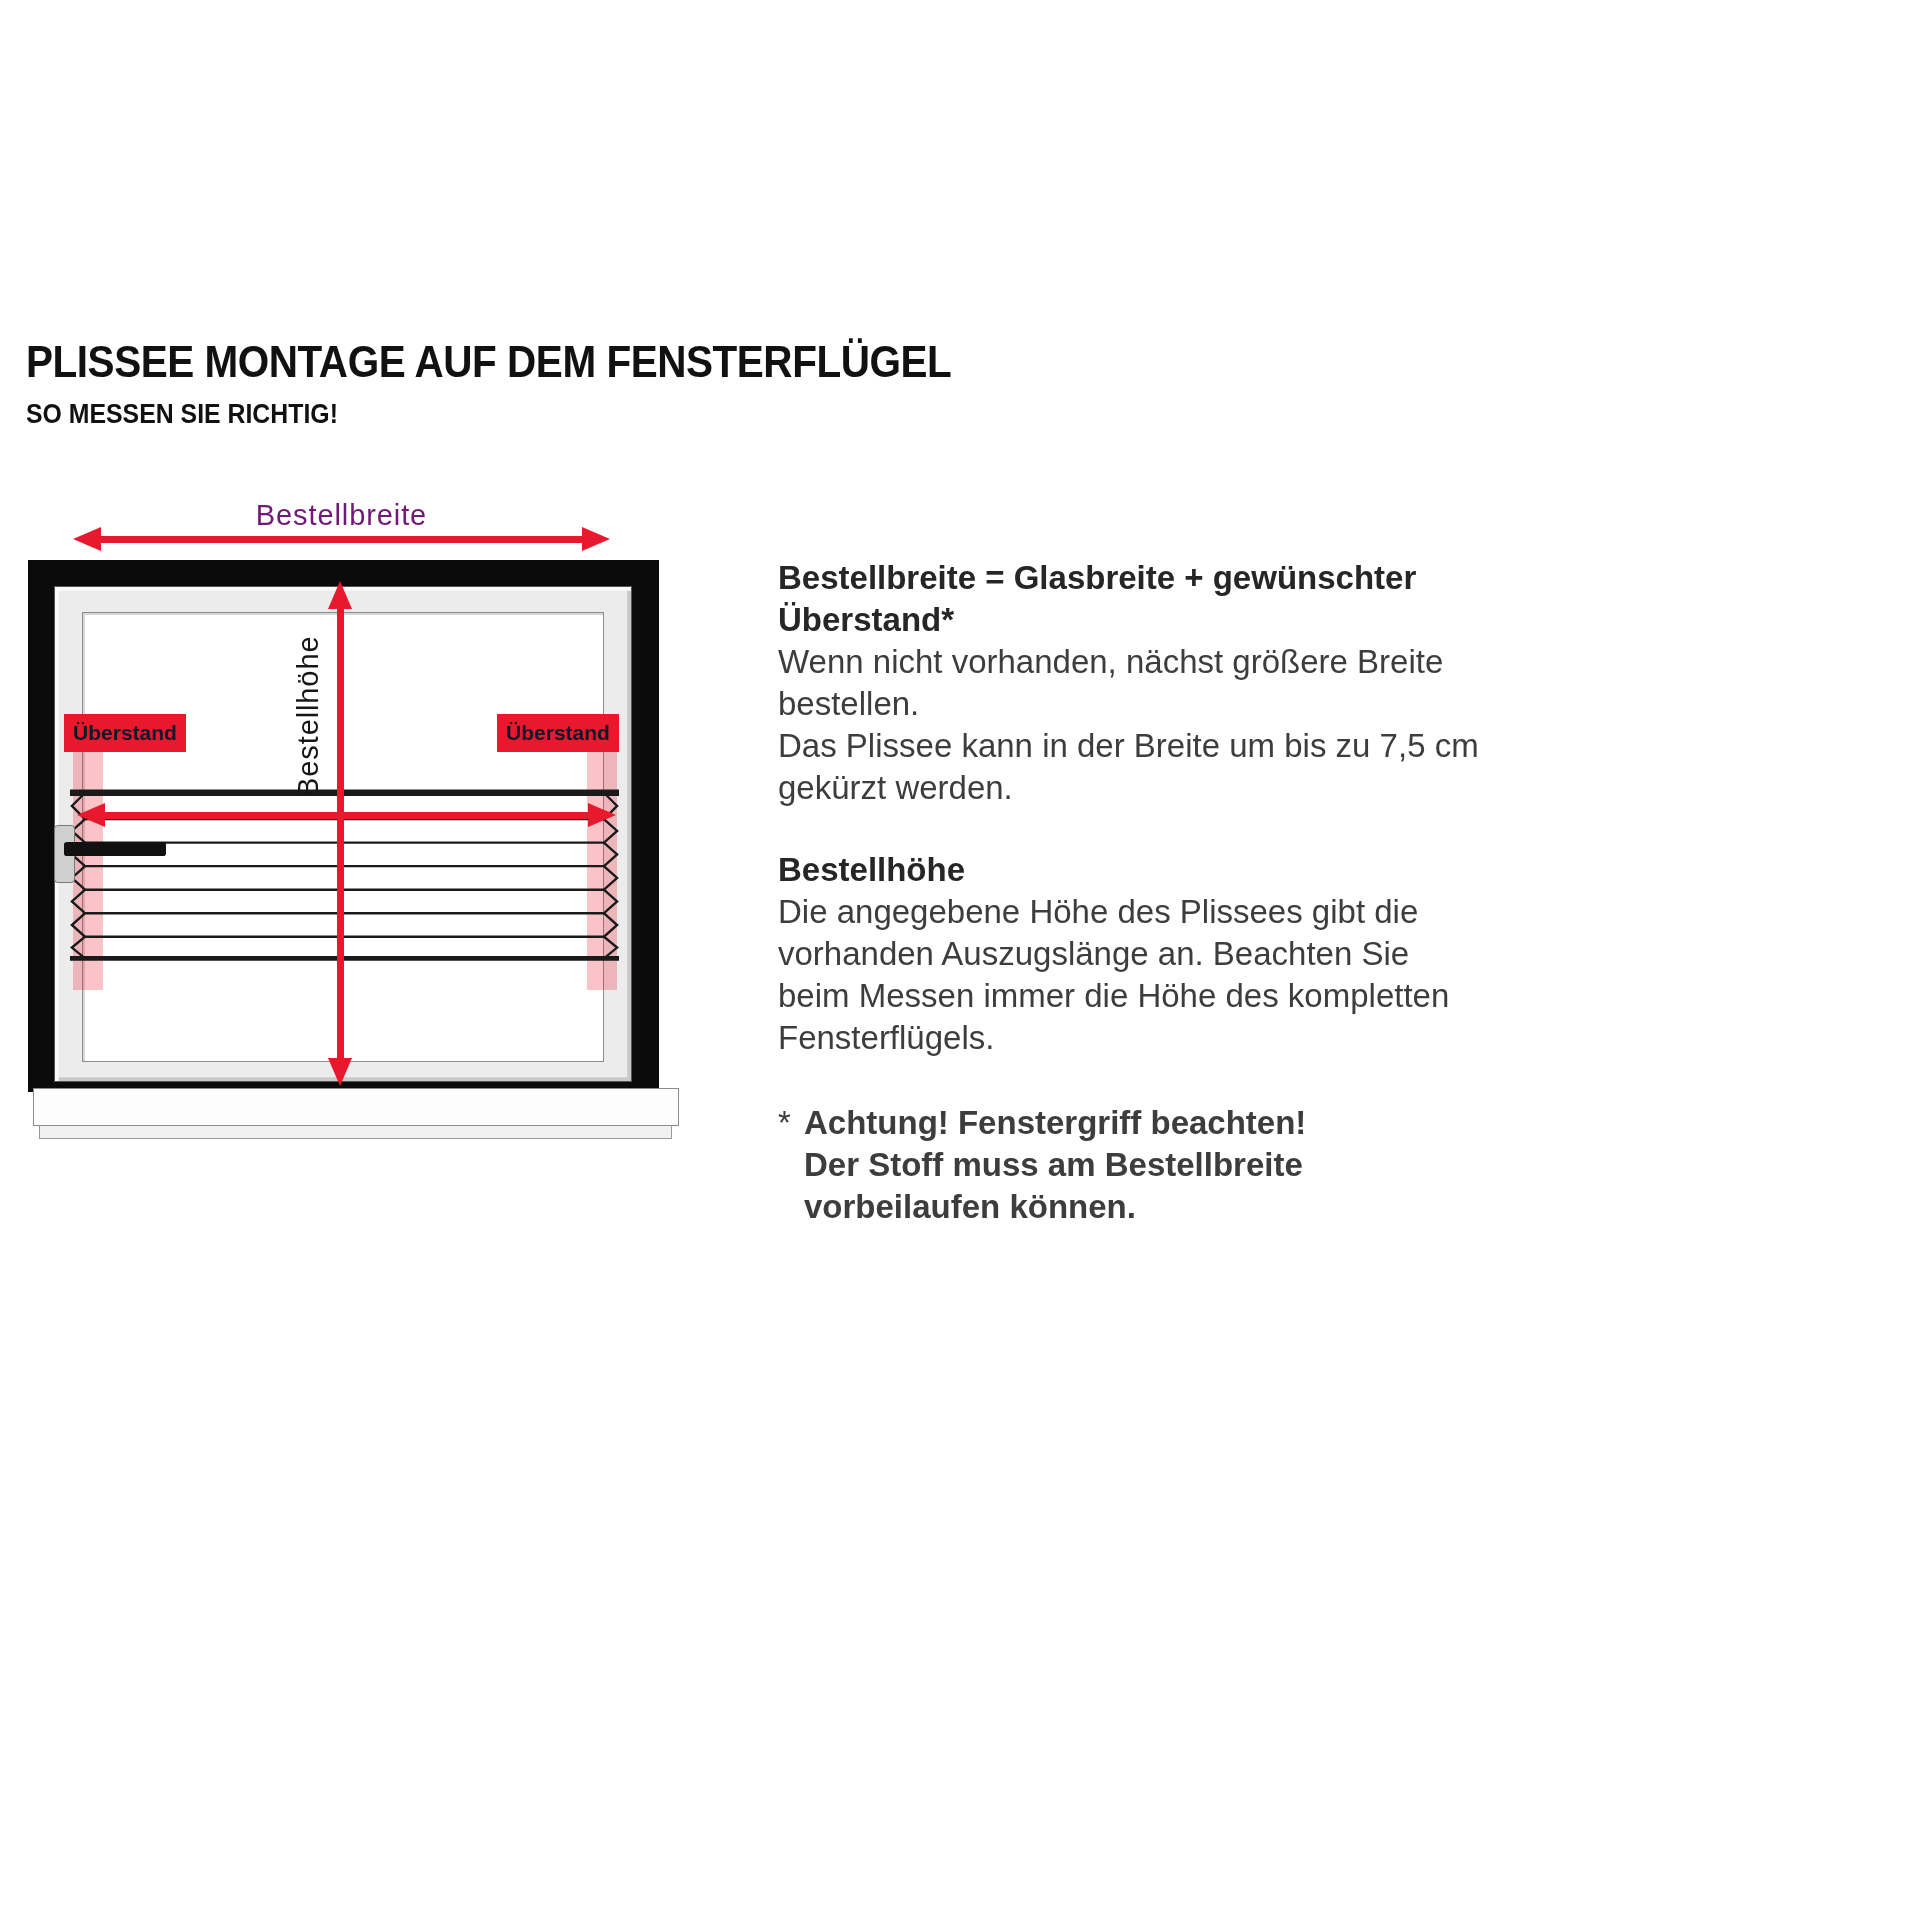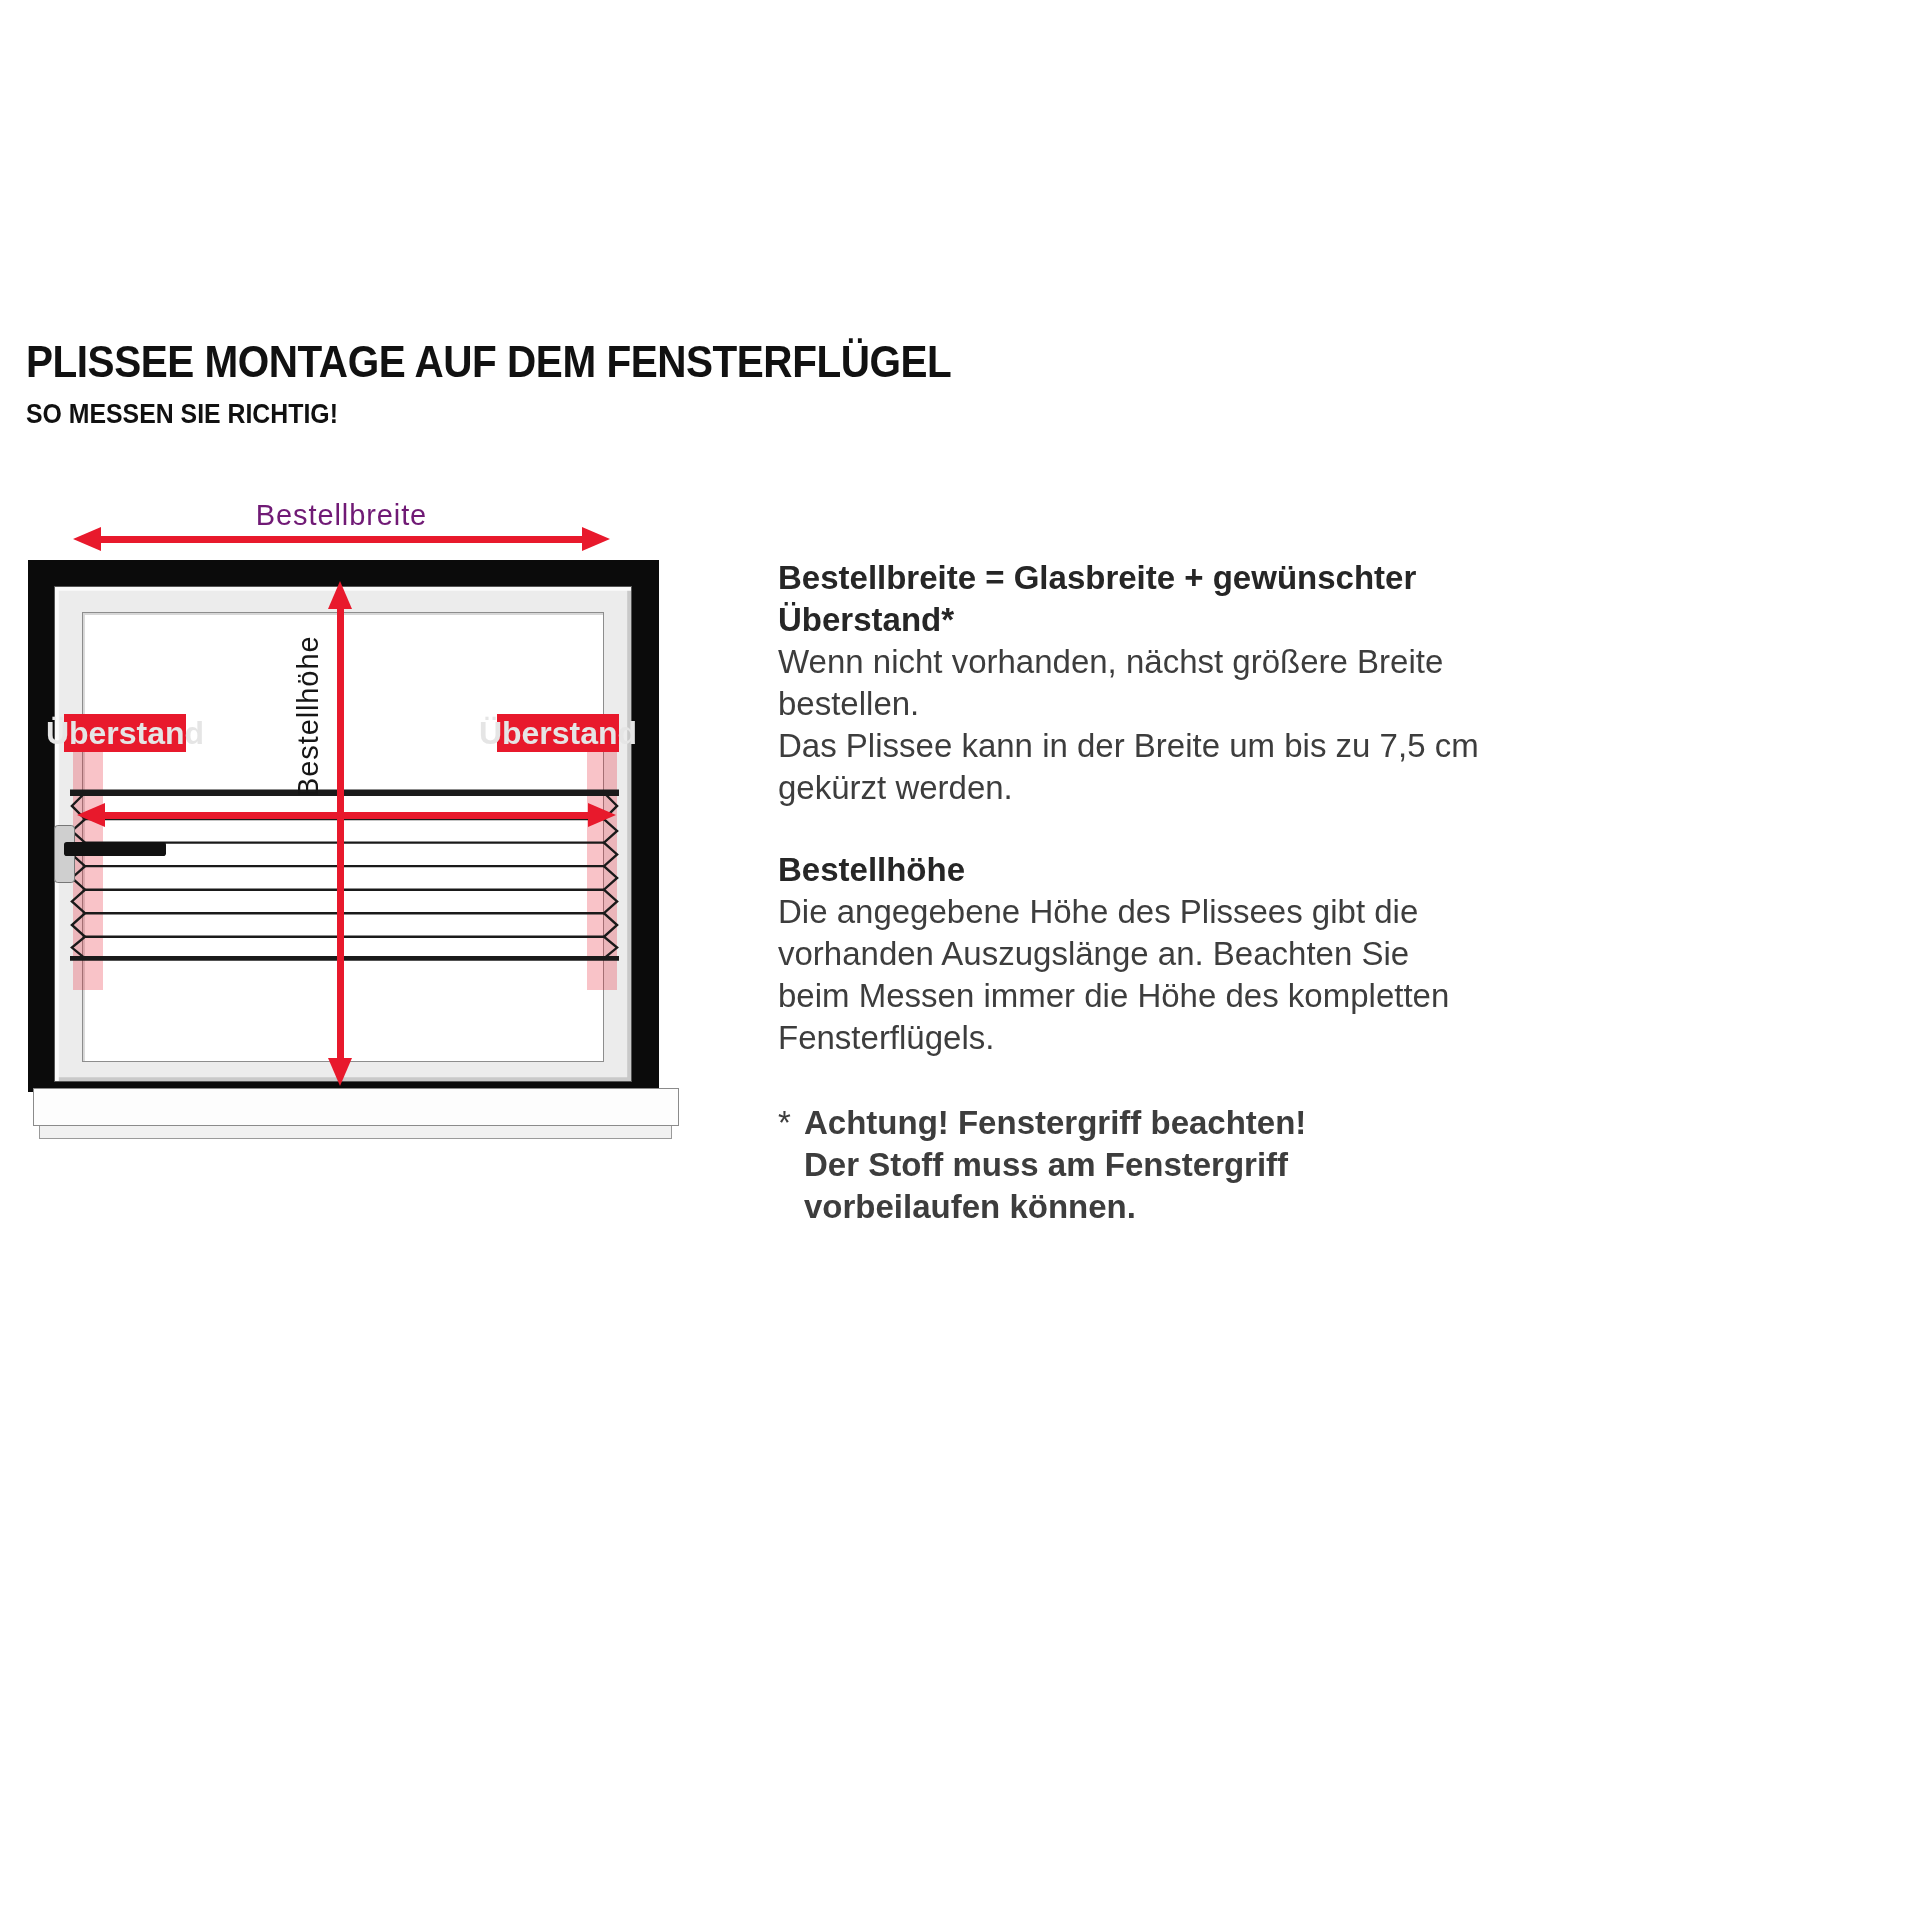--- a/index.html
+++ b/index.html
@@ -30,22 +30,22 @@
   .strip.left  { left:47px; }
   .strip.right { left:561px; }
 
   .pleats { position:absolute; left:44px; top:292px; width:549px; height:176px; }
 
   .handle-plate { position:absolute; left:28px; top:328px; width:21px; height:58px; background:#cfcfcf;
                   border:0.9px solid #777; border-radius:3.8px; }
   .handle-bar { position:absolute; left:38px; top:345px; width:102px; height:14px; background:#111;
                 border-radius:2.8px; }
 
-  .badge { position:absolute; top:217px; width:122px; height:38px; background:var(--red); color:#e5e5e5;
-           font-size:32px; font-weight:bold; display:flex; align-items:center; justify-content:center; }
+  .badge { position:absolute; top:217px; width:122px; height:38px; background:var(--red); color:#0f172a;
+           font-size:21px; font-weight:bold; display:flex; align-items:center; justify-content:center; }
   .badge.left  { left:38px; }
   .badge.right { left:471px; }
 
   .sill-top { position:absolute; left:6.6px; top:591px; width:646px; height:38px; background:#fdfdfd;
               border:1.9px solid #8b8b8b; }
   .sill-bottom { position:absolute; left:13px; top:629px; width:633px; height:13px; background:#f1f1f1;
               border:1.9px solid #9a9a9a; border-top:none; }
 
   
   .arrow-h { position:absolute; height:0; }
@@ -156,20 +156,20 @@
 
     <div class="sect-height">
       <h3>Bestellhöhe</h3>
       <div>Die angegebene Höhe des Plissees gibt die vorhanden Auszugslänge an. Beachten Sie beim Messen immer die Höhe des kompletten Fensterflügels.</div>
     </div>
 
     <div class="footnote">
       <span class="marker">*</span>
       <div class="fn-text">
         <div>Achtung! Fenstergriff beachten!</div>
-        <div>Der Stoff muss am Fenstergriff vorbeilaufen können.</div>
+        <div>Der Stoff muss am Bestellbreite vorbeilaufen können.</div>
       </div>
     </div>
 
   </div>
 
 </div>
 
 
 </body></html>

